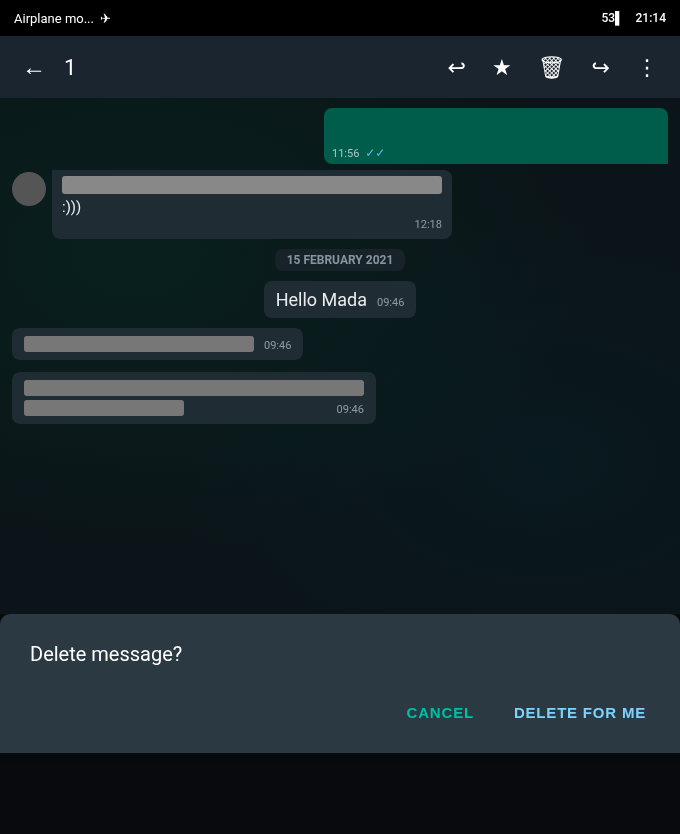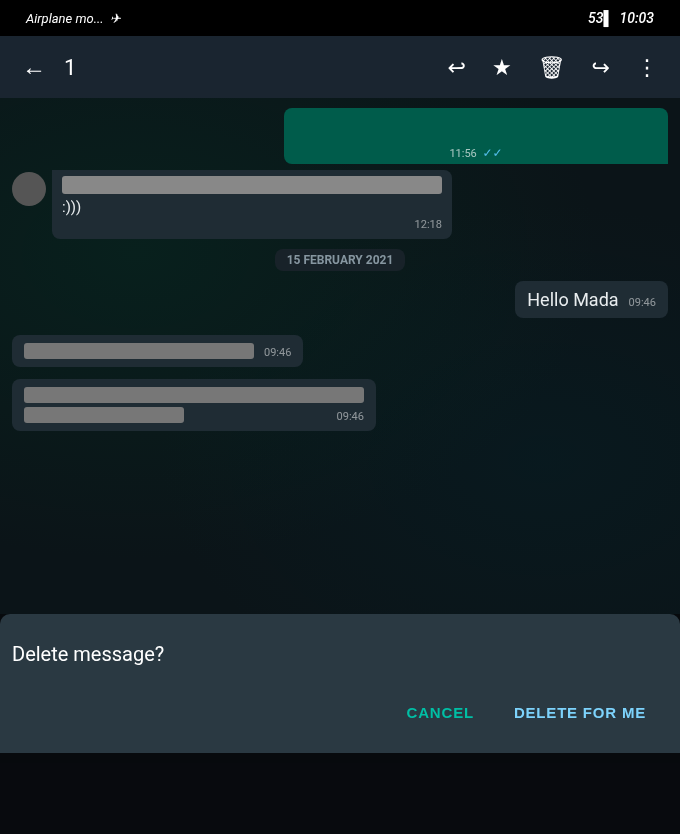--- a/index.html
+++ b/index.html
@@ -13,38 +13,37 @@
       position: relative;
     }
 
     
     .status-bar {
       height: 36px;
       background: #000;
       display: flex;
       align-items: center;
       justify-content: space-between;
-      padding: 0 26px;
+      padding: 0 14px;
       color: #fff;
       font-size: 14px;
-      font-style: italic;
     }
 
     .status-left {
       display: flex;
       align-items: center;
       gap: 6px;
       font-size: 13px;
     }
 
     .status-right {
       display: flex;
       align-items: center;
-      gap: 6px;
-      font-size: 14px;
+      gap: 12px;
+      font-size: 12px;
       font-weight: 500;
     }
 
     
     .toolbar {
       height: 62px;
       background: #1a2530;
       display: flex;
       align-items: center;
       padding: 0 14px;
@@ -93,26 +92,26 @@
     
     .msg-image-outgoing {
       display: flex;
       justify-content: flex-end;
       margin-bottom: 6px;
     }
 
     .msg-bubble-image {
       background: #005c4b;
       border-radius: 8px 8px 0 8px;
-      width: 384px;
+      width: 344px;
       height: 56px;
       position: relative;
       display: flex;
       align-items: flex-end;
-      justify-content: center;
+      justify-content: flex-start;
       padding: 4px 8px;
     }
 
     .msg-time-outgoing {
       color: rgba(255,255,255,0.65);
       font-size: 11px;
     }
 
     .double-check {
       color: #53bdeb;
@@ -183,21 +182,21 @@
       color: #8696a0;
       font-size: 12px;
       padding: 4px 12px;
       border-radius: 8px;
     }
 
     .dialog-box {
       background: #2a3942;
       border-radius: 10px 10px 0 0;
       width: 100%;
-      padding: 28px 30px 24px 12px;
+      padding: 28px 30px 24px 30px;
       margin-bottom: 0;
     }
 
     .dialog-title {
       color: #fff;
       font-size: 20px;
       font-weight: 400;
       margin-bottom: 30px;
     }
 
@@ -268,21 +267,21 @@
 
 <div class="status-bar">
   <div class="status-left">
     <span>Airplane mo...</span>
     <span>✈</span>
   </div>
   <div class="status-right">
     <span>
       <span>53</span>▌
     </span>
-    <span>10:03</span>
+    <span>21:14</span>
   </div>
 </div>
 
 <div class="toolbar">
   <span class="toolbar-back">←</span>
   <span class="toolbar-count">1</span>
   <div class="toolbar-spacer"></div>
   <span class="toolbar-icon active">↩</span>
   <span class="toolbar-icon active">★</span>
   <span class="toolbar-icon active">🗑</span>
@@ -309,21 +308,21 @@
       <div class="msg-time-row">
         <span class="msg-time">12:18</span>
       </div>
     </div>
   </div>
 
   <div class="date-separator">
     <div class="date-pill">15 FEBRUARY 2021</div>
   </div>
 
-  <div style="display:flex; justify-content:flex-end; margin-bottom:17px;">
+  <div style="display:flex; justify-content:center; margin-bottom:10px;">
     <div style="background:#1f2c34; border-radius:8px; padding:8px 12px; max-width:360px;">
       <div style="display:flex; align-items:baseline; gap:10px;">
         <span style="color:#e9edef; font-size:18px; font-weight:400;">Hello Mada</span>
         <span style="color:rgba(255,255,255,0.5); font-size:11px;">09:46</span>
       </div>
     </div>
   </div>
 
   <div style="display:flex; justify-content:flex-start; margin-bottom:6px;">
     <div class="outgoing-bubble-2">

